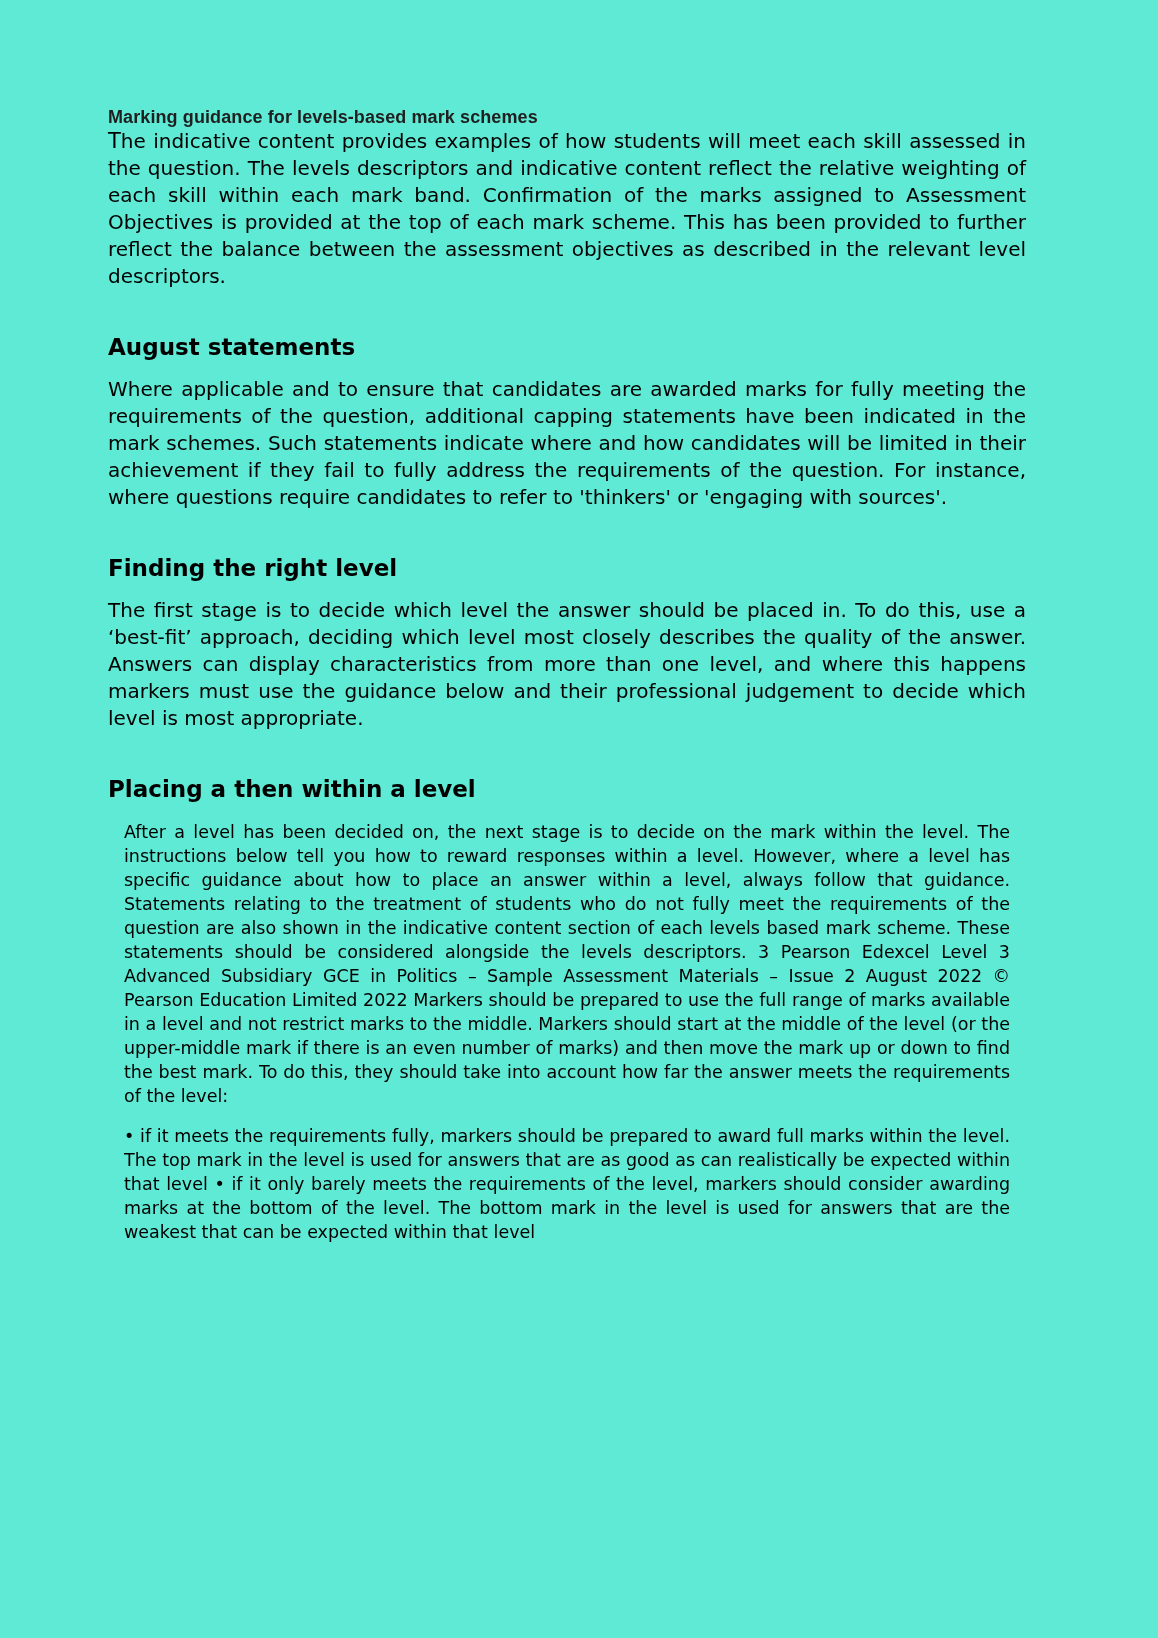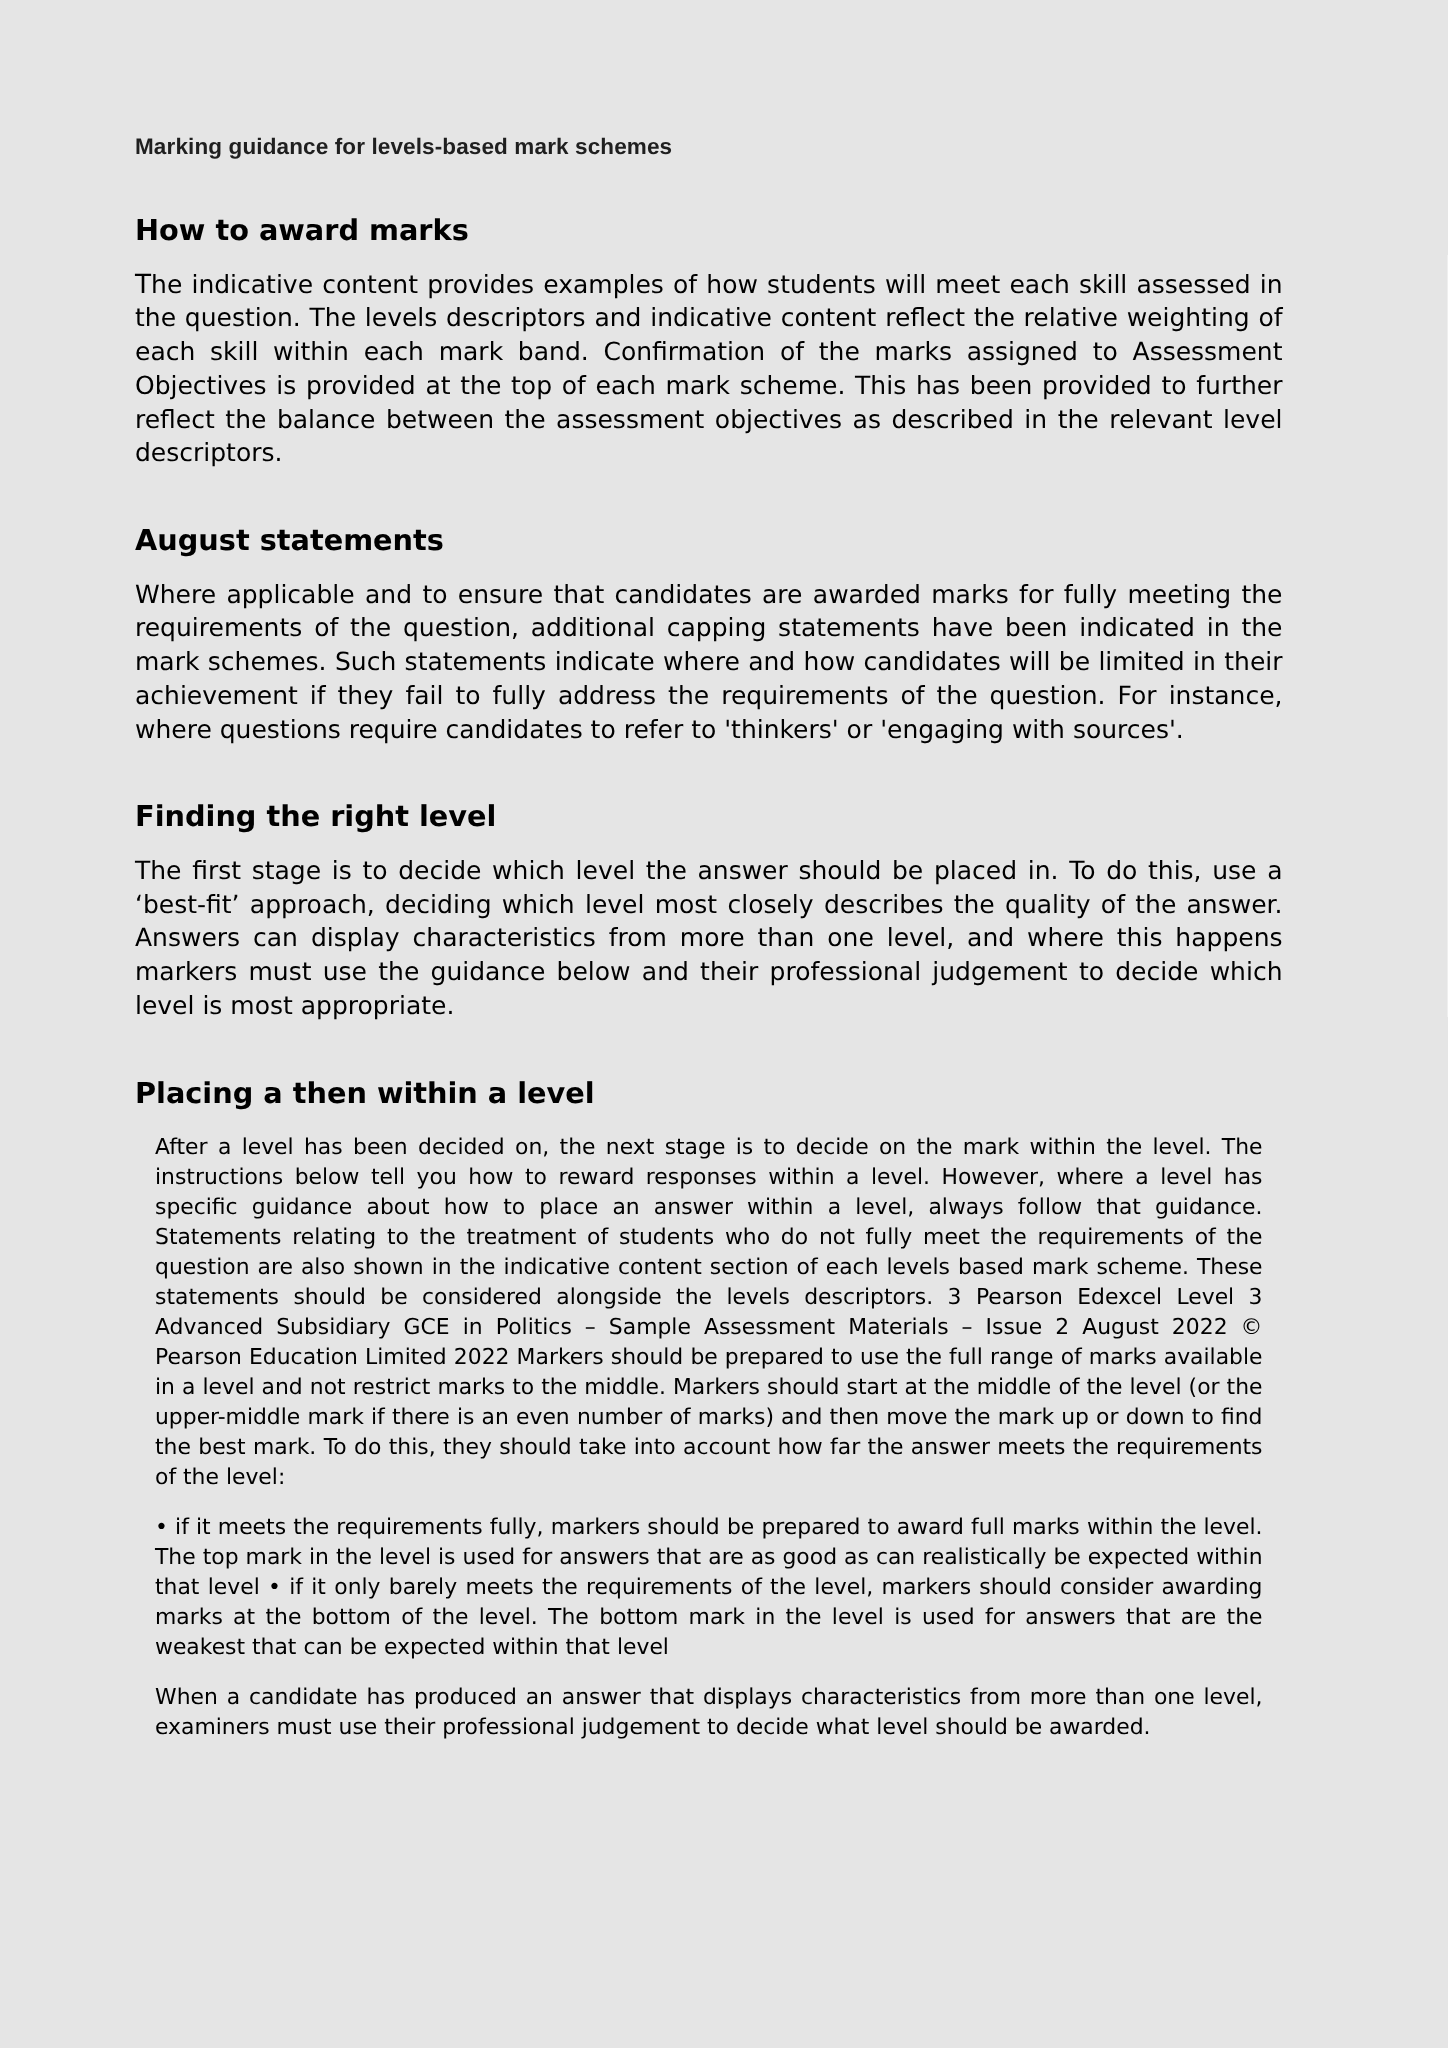--- a/index.html
+++ b/index.html
@@ -12,21 +12,21 @@
     height: 1638px;
     overflow: hidden;
     color: #000000;
     font-family: "DejaVu Sans", sans-serif;
   }
   .page {
     box-sizing: border-box;
     width: 1158px;
     height: 1638px;
     padding: 106px 132px 40px 108px;
-    background: #e5e5e5;
+    background: #5eead4;
   }
   .doc-title {
     margin: 0;
     font-family: "Liberation Sans", sans-serif;
     font-weight: bold;
     font-size: 18px;
     line-height: 22px;
     color: #1f1f1f;
     letter-spacing: 0.1px;
   }
@@ -62,34 +62,32 @@
   }
 </style>
 </head>
 <body>
 
 <div class="page">
 
   <p class="doc-title">Marking guidance for levels-based mark schemes</p>
 
   <section>
-    <h2 class="section-heading">How to award marks</h2>
     <p class="body-a lede">The indicative content provides examples of how students will meet each skill assessed in the question. The levels descriptors and indicative content reflect the relative weighting of each skill within each mark band. Confirmation of the marks assigned to Assessment Objectives is provided at the top of each mark scheme. This has been provided to further reflect the balance between the assessment objectives as described in the relevant level descriptors.</p>
   </section>
 
   <section>
     <h2 class="section-heading">August statements</h2>
     <p class="body-a">Where applicable and to ensure that candidates are awarded marks for fully meeting the requirements of the question, additional capping statements have been indicated in the mark schemes. Such statements indicate where and how candidates will be limited in their achievement if they fail to fully address the requirements of the question. For instance, where questions require candidates to refer to 'thinkers' or 'engaging with sources'.</p>
   </section>
 
   <section>
     <h2 class="section-heading">Finding the right level</h2>
     <p class="body-a">The first stage is to decide which level the answer should be placed in. To do this, use a ‘best-fit’ approach, deciding which level most closely describes the quality of the answer. Answers can display characteristics from more than one level, and where this happens markers must use the guidance below and their professional judgement to decide which level is most appropriate.</p>
   </section>
 
   <section>
     <h2 class="section-heading">Placing a then within a level</h2>
     <p class="body-b">After a level has been decided on, the next stage is to decide on the mark within the level. The instructions below tell you how to reward responses within a level. However, where a level has specific guidance about how to place an answer within a level, always follow that guidance. Statements relating to the treatment of students who do not fully meet the requirements of the question are also shown in the indicative content section of each levels based mark scheme. These statements should be considered alongside the levels descriptors. 3 Pearson Edexcel Level 3 Advanced Subsidiary GCE in Politics – Sample Assessment Materials – Issue 2 August 2022 © Pearson Education Limited 2022 Markers should be prepared to use the full range of marks available in a level and not restrict marks to the middle. Markers should start at the middle of the level (or the upper-middle mark if there is an even number of marks) and then move the mark up or down to find the best mark. To do this, they should take into account how far the answer meets the requirements of the level:</p>
     <p class="body-b">• if it meets the requirements fully, markers should be prepared to award full marks within the level. The top mark in the level is used for answers that are as good as can realistically be expected within that level • if it only barely meets the requirements of the level, markers should consider awarding marks at the bottom of the level. The bottom mark in the level is used for answers that are the weakest that can be expected within that level</p>
-    <p class="body-b">When a candidate has produced an answer that displays characteristics from more than one level, examiners must use their professional judgement to decide what level should be awarded.</p>
   </section>
 
 </div>
 
 </body></html>

